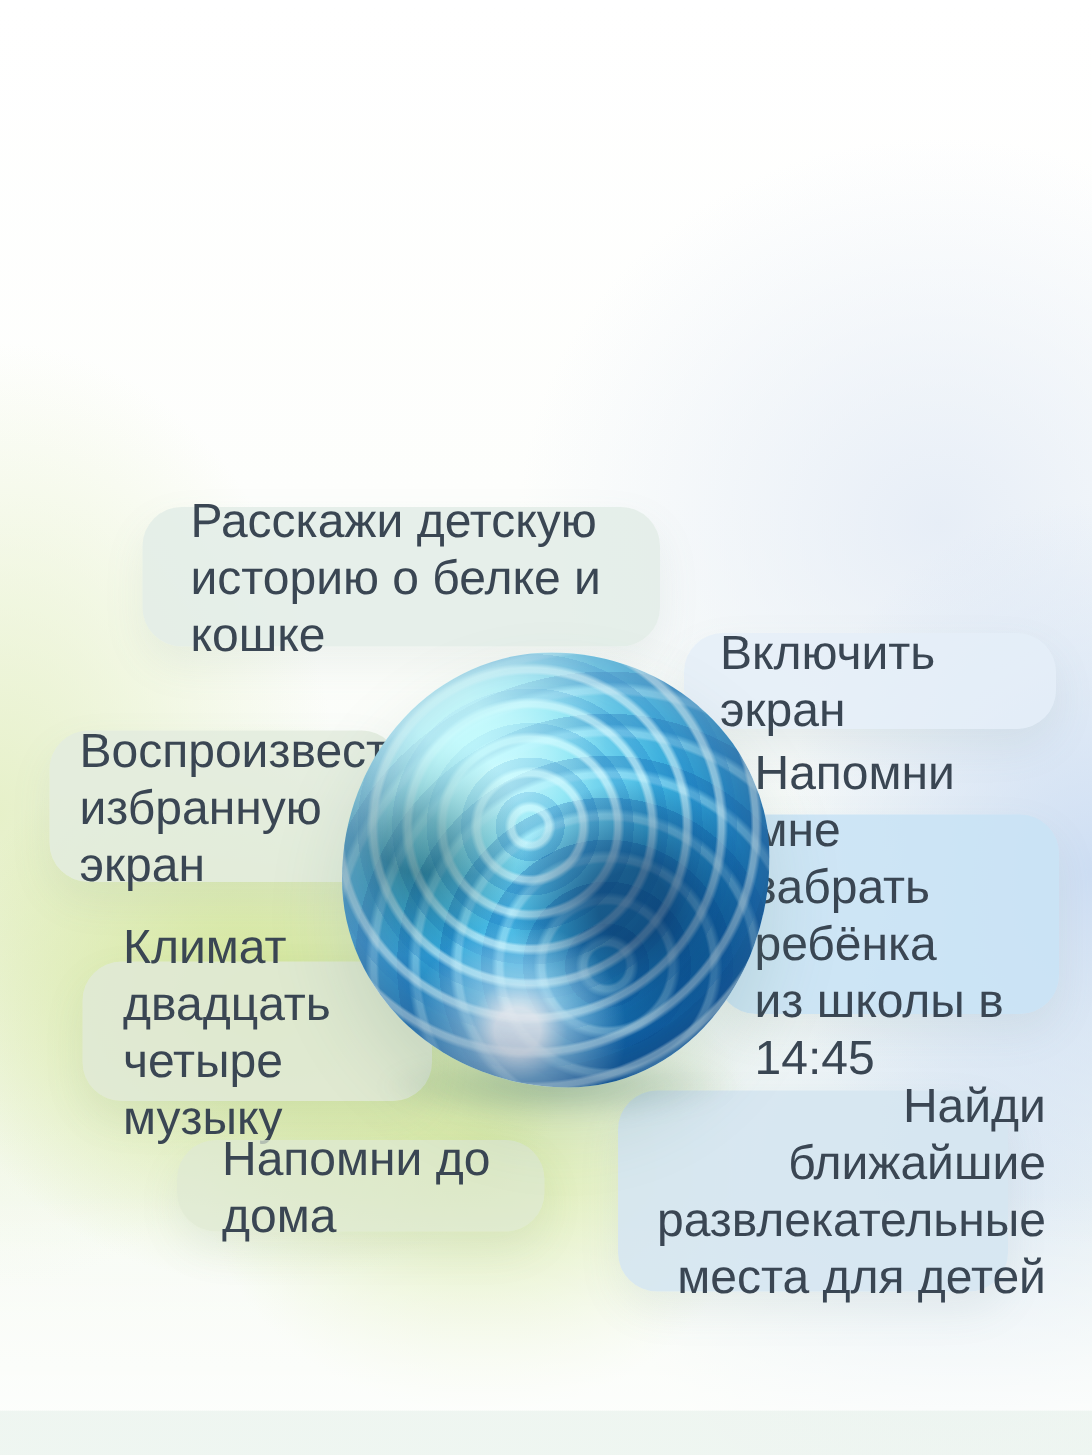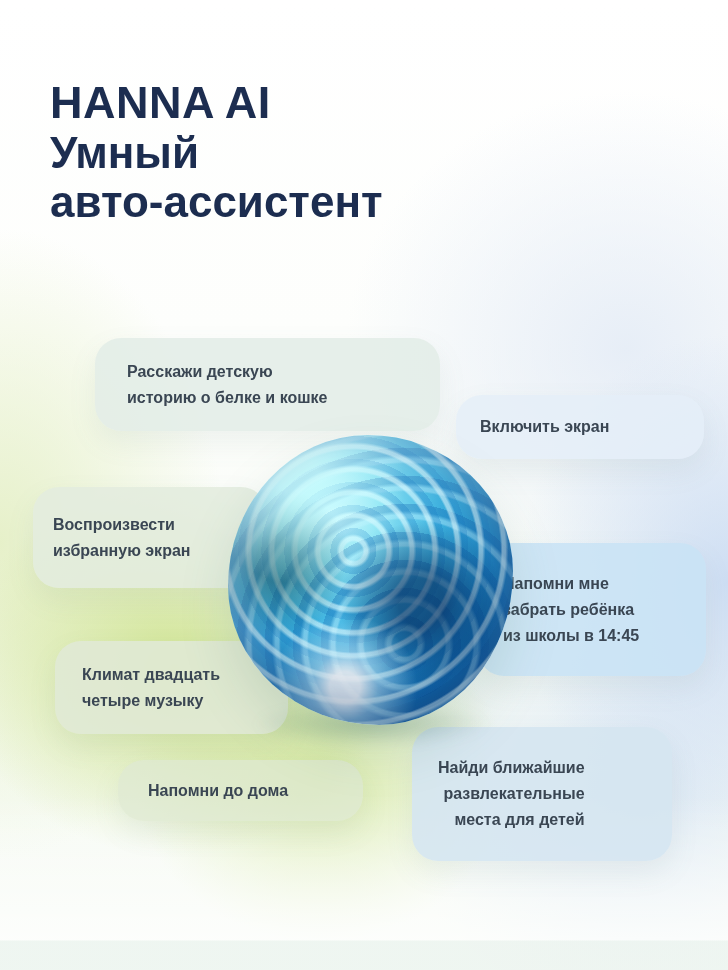--- a/index.html
+++ b/index.html
@@ -45,30 +45,29 @@
     line-height: 49px;
     white-space: pre-line;
   }
 
   .bubble {
     position: absolute;
     display: flex;
     align-items: center;
     border-radius: 26px;
     color: #3a4653;
-    font-size: 16px;
-    line-height: 26px;
+    font-size: 32px;
+    line-height: 38px;
     white-space: pre-line;
     box-shadow: 0 12px 28px rgba(110, 140, 130, 0.10);
     z-index: 1;
-    font-weight: bold;
   }
 
   .b1 { left: 95px;  top: 338px; width: 345px; height: 93px;  padding: 0 32px; background: rgba(226,236,230,0.85); }
-  .b2 { left: 456px; top: 395px; width: 248px; height: 64px;  padding: 0 24px; background: rgba(228,238,248,0.82); }
+  .b2 { left: 456px; top: 422px; width: 248px; height: 64px;  padding: 0 24px; background: rgba(228,238,248,0.82); }
   .b3 { left: 33px;  top: 487px; width: 234px; height: 101px; padding: 0 20px; background: rgba(226,236,222,0.88); }
   .b4 { left: 478px; top: 543px; width: 228px; height: 133px; padding: 0 25px; background: rgba(200,226,245,0.88); }
   .b5 { left: 55px;  top: 641px; width: 233px; height: 93px;  padding: 0 27px; background: rgba(224,233,213,0.90); }
   .b6 { left: 118px; top: 760px; width: 245px; height: 61px;  padding: 0 30px; background: rgba(221,232,209,0.75); }
   .b7 { left: 412px; top: 727px; width: 260px; height: 134px; padding: 0 26px; background: rgba(213,230,241,0.90); text-align: right; }
 
   .orb-shadow {
     position: absolute;
     left: 252px;
     top: 702px;
@@ -113,25 +112,20 @@
       inset -14px -24px 60px rgba(2, 36, 86, 0.40),
       inset 12px 16px 44px rgba(255, 255, 255, 0.35),
       0 26px 50px rgba(80, 130, 110, 0.18);
   }
 </style>
 </head>
 <body>
 
 <div class="canvas">
 
-  <div class="title">
-    <div class="title-en">HANNA AI</div>
-    <div class="title-ru">Умный
-авто-ассистент</div>
-  </div>
 
   <div class="bubble b1">Расскажи детскую
 историю о белке и кошке</div>
 
   <div class="bubble b2">Включить экран</div>
 
   <div class="bubble b3">Воспроизвести
 избранную экран</div>
 
   <div class="bubble b4">Напомни мне

